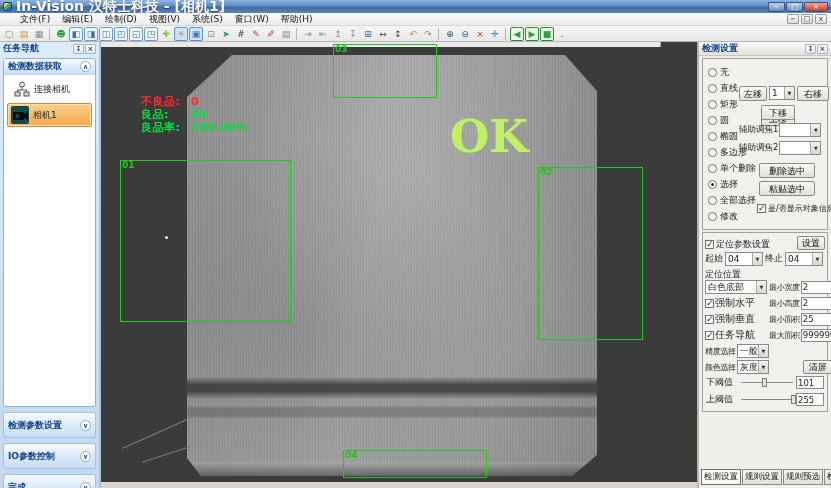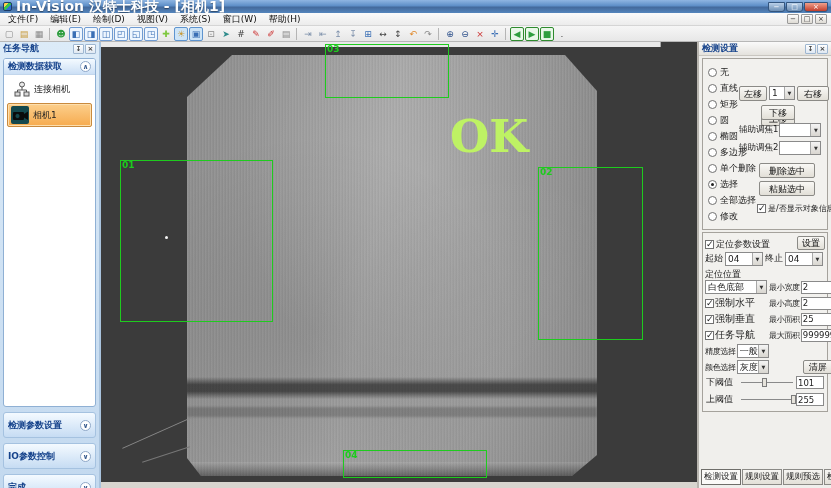--- a/index.html
+++ b/index.html
@@ -15,21 +15,21 @@
   .title { color:#fff; font-size:14px; font-weight:bold; text-shadow:0 1px 1px rgba(0,0,0,.4); flex:1;
     white-space:nowrap; overflow:hidden; }
   .winbtns { display:flex; gap:1px; }
   .wbtn { width:17px; height:10px; font-size:7px; line-height:9px; text-align:center; color:#fff; border-radius:0 0 3px 3px;
     background:linear-gradient(#b9cfe8,#6d8fb5); border:1px solid #33557e; cursor:default; }
   .wbtn.close { background:linear-gradient(#f0a08c,#c43e2b); width:24px; }
 
   
   .menubar { height:13px; background:linear-gradient(#fbfbfb,#ececec); border-bottom:1px solid #d5d5d5;
     display:flex; align-items:center; padding:0 2px; }
-  .menus { display:flex; flex:1; }
+  .menus { display:flex; flex:1;margin-left:12px; }
   .mitem { padding:0 6px; font-size:9px; line-height:12px; color:#111; }
   .mdibtns { display:flex; gap:2px; padding-right:2px; }
   .mdib { width:12px; height:10px; font-size:7px; line-height:9px; text-align:center; color:#333;
     background:linear-gradient(#fdfdfd,#dedbd4); border:1px solid #9a9a9a; border-radius:1px; }
 
   
   .toolbar { height:16px; background:linear-gradient(#f6f6f6,#e7e7e7); border-bottom:1px solid #b7b7b7;
     display:flex; align-items:center; padding:0 2px; gap:1px; }
   .ticon { width:14px; height:14px; font-size:9px; line-height:13px; text-align:center; color:#555;
     border:1px solid transparent; border-radius:2px; overflow:hidden; flex:none; }
@@ -287,30 +287,46 @@
       <div class="scroll-strip-top"></div>
       <div class="specimen">
         <div class="spec-band"></div>
         <div class="spec-band2"></div>
         <div class="spec-edge"></div>
       </div>
       <div class="speck"></div>
       <div class="scratch1"></div>
       <div class="scratch2"></div>
 
+      <div class="stats">
+        <div class="stat">
+          <span class="s-label red">不良品:</span>
+          <span class="s-value red">0</span>
+        </div>
+
+        <div class="stat">
+          <span class="s-label green">良品:</span>
+          <span class="s-value green">44</span>
+        </div>
+
+        <div class="stat">
+          <span class="s-label green">良品率:</span>
+          <span class="s-value green">100.00%</span>
+        </div>
+      </div>
 
       <div class="ok-text">OK</div>
 
-      <div class="region" style="left:19px; top:118px; width:153px; height:162px;">
+      <div class="region" style="left:19px; top:118px; width:171px; height:162px;">
         <span class="r-id">01</span>
       </div>
       <div class="region" style="left:437px; top:125px; width:105px; height:173px;">
         <span class="r-id">02</span>
       </div>
-      <div class="region" style="left:224px; top:2px; width:124px; height:54px;">
+      <div class="region" style="left:232px; top:2px; width:104px; height:54px;">
         <span class="r-id">03</span>
       </div>
       <div class="region" style="left:242px; top:408px; width:144px; height:28px;">
         <span class="r-id">04</span>
       </div>
 
       <div class="scroll-strip-bottom"></div>
     </main>
 
     <aside class="rpanel">

